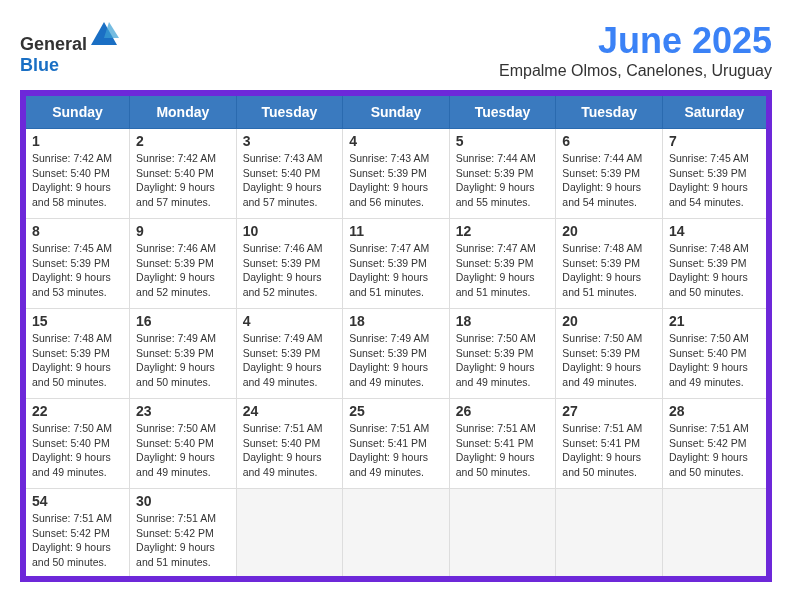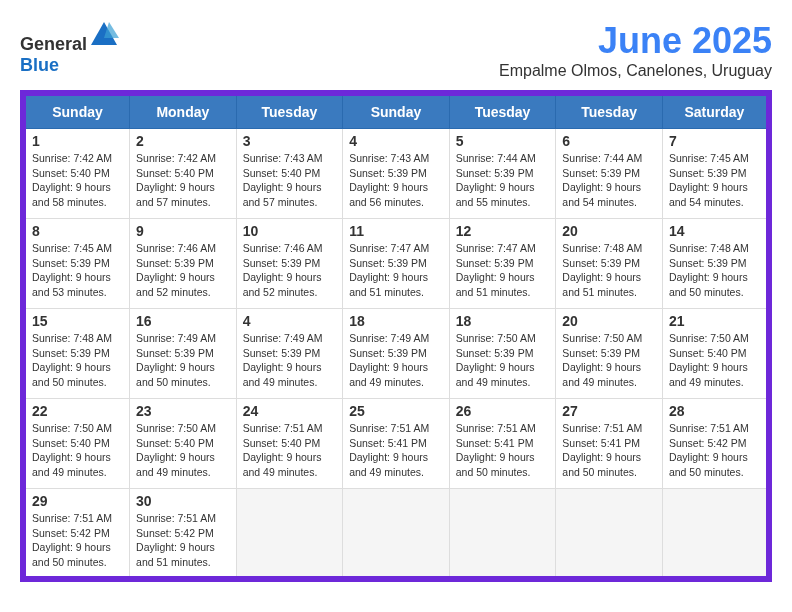--- a/index.html
+++ b/index.html
@@ -322,21 +322,21 @@
         <td>
           <span class="day-num">28</span>
           <div class="day-info" style="white-space: pre-line;">Sunrise: 7:51 AM
 Sunset: 5:42 PM
 Daylight: 9 hours
 and 50 minutes.</div>
         </td>
       </tr>
       <tr>
         <td>
-          <span class="day-num">29</span>
+          <span class="day-num">54</span>
           <div class="day-info" style="white-space: pre-line;">Sunrise: 7:51 AM
 Sunset: 5:42 PM
 Daylight: 9 hours
 and 50 minutes.</div>
         </td>
         <td>
           <span class="day-num">30</span>
           <div class="day-info" style="white-space: pre-line;">Sunrise: 7:51 AM
 Sunset: 5:42 PM
 Daylight: 9 hours

